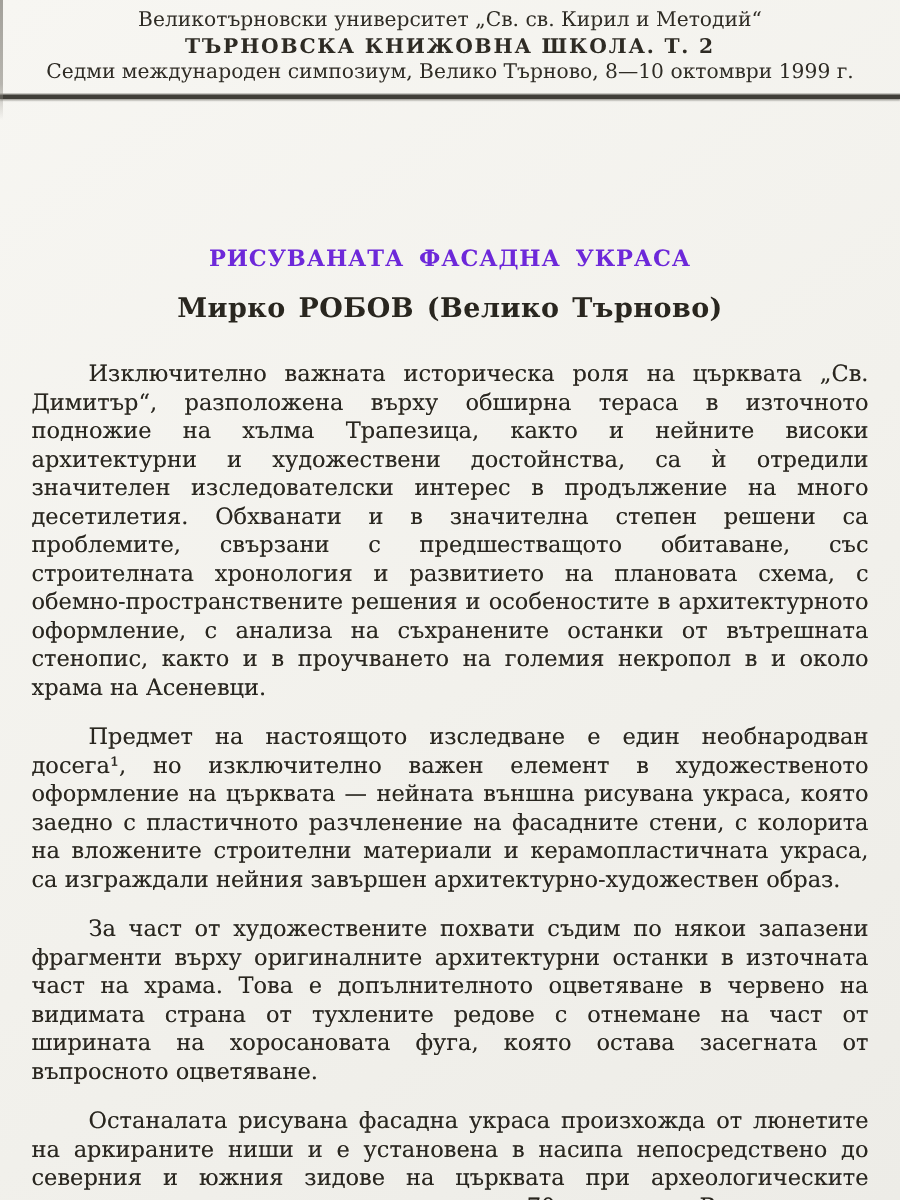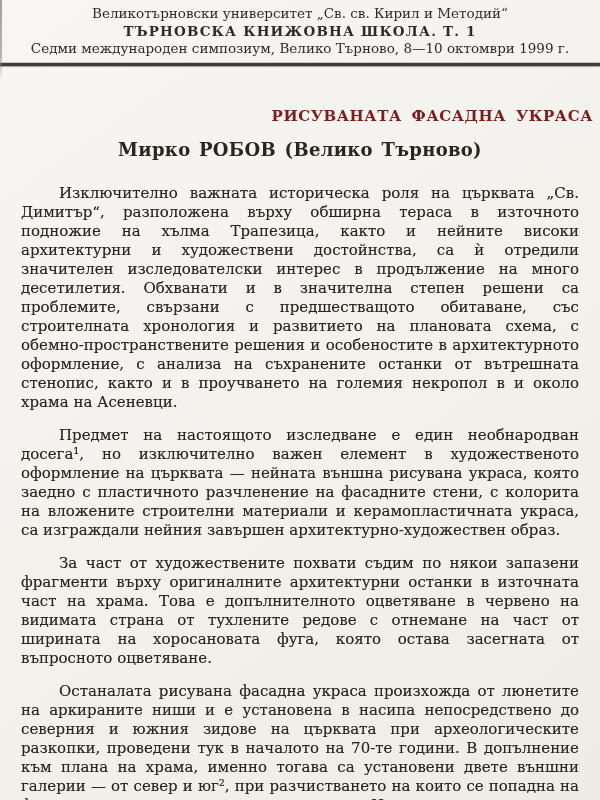--- a/index.html
+++ b/index.html
@@ -40,28 +40,28 @@
   }
   .rule {
     margin-top: 5px;
     width: 600px;
     height: 3px;
     background: #403e38;
     box-shadow: 0 1px 1px rgba(60,58,50,.45), 0 -1px 0 rgba(60,58,50,.25);
   }
   main { padding: 0 7px; }
   .art-title {
-    margin-top: 39px;
-    text-align: right;
+    margin-top: 95px;
+    text-align: center;
     font-weight: bold;
     font-size: 15px;
     line-height: 22px;
     letter-spacing: .6px;
     word-spacing: 4px;
-    color: #7f1d1d;
+    color: #6d28d9;
   }
   .author {
     margin-top: 12px;
     text-align: center;
     font-weight: bold;
     font-size: 18px;
     letter-spacing: .3px;
     word-spacing: 2px;
   }
   .body-text { margin-top: 24px; }
@@ -78,21 +78,21 @@
 </style>
 </head>
 <body>
 
 <div class="page">
 
   <div class="edge-artifact"></div>
 
   <header class="conf-header">
     <div class="h-line">Великотърновски университет „Св. св. Кирил и Методий“</div>
-    <div class="h-line h-series">ТЪРНОВСКА КНИЖОВНА ШКОЛА. Т. 1</div>
+    <div class="h-line h-series">ТЪРНОВСКА КНИЖОВНА ШКОЛА. Т. 2</div>
     <div class="h-line">Седми международен симпозиум, Велико Търново, 8—10 октомври 1999 г.</div>
   </header>
 
   <div class="rule"></div>
 
   <main>
     <h1 class="art-title">
       <span>РИСУВАНАТА ФАСАДНА УКРАСА</span><br>
     </h1>
 

